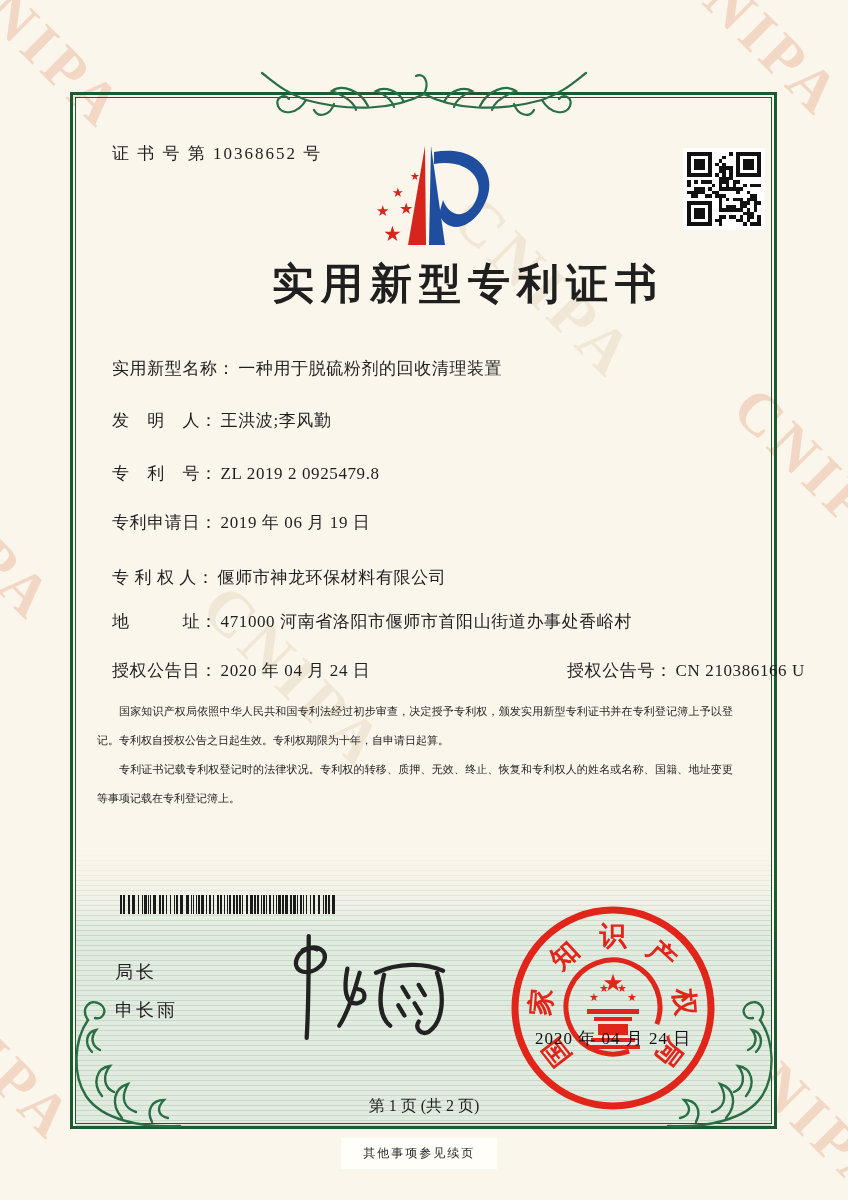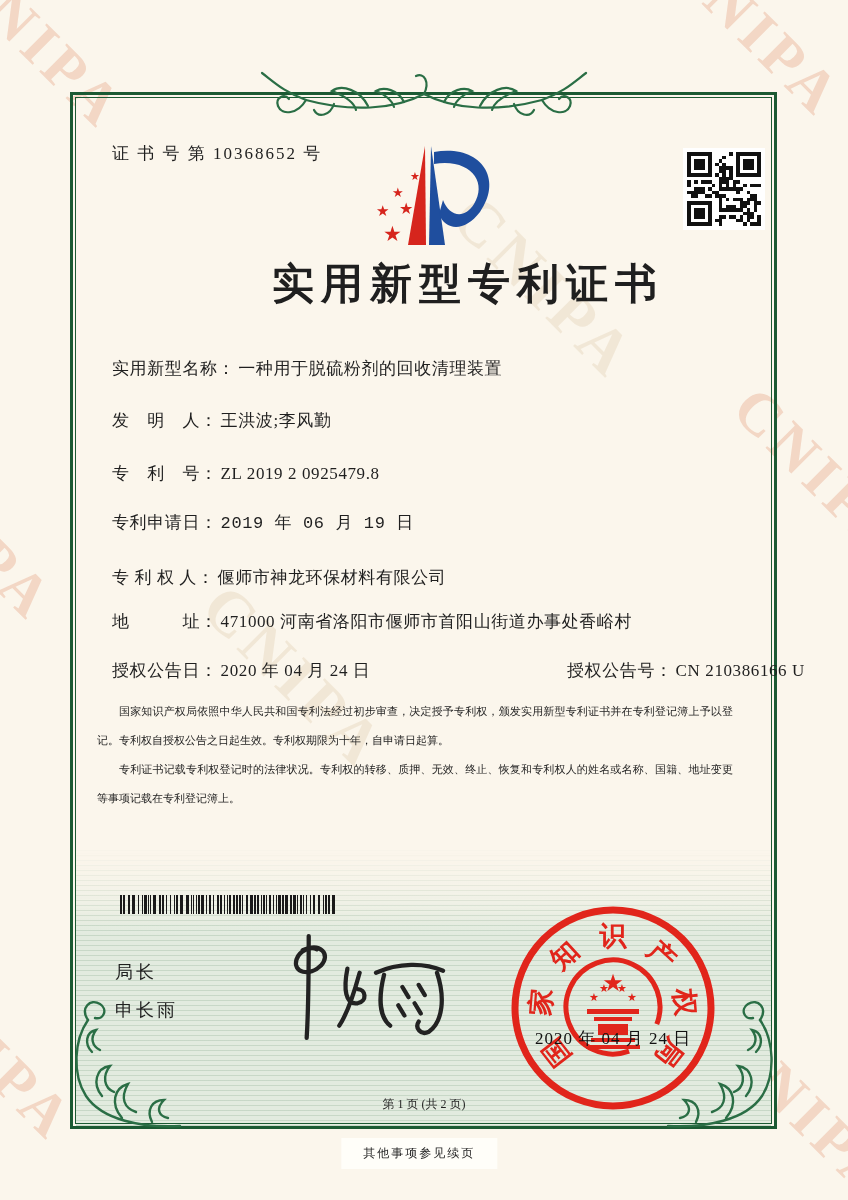--- a/index.html
+++ b/index.html
@@ -50,21 +50,21 @@
   .signature{position:absolute; left:245px; top:932px; width:215px; height:112px;}
   
   .seal{position:absolute; left:508px; top:903px; width:210px; height:210px; z-index:6;}
   .seal svg{position:absolute; inset:0;}
   .seal-char{
     position:absolute; left:50%; top:50%; width:30px; height:30px; margin:-15px 0 0 -15px;
     font-size:27px; font-weight:bold; color:#e1251b; text-align:center; line-height:30px;
   }
   .seal-date{position:absolute; left:-10px; top:124px; width:230px; text-align:center;
              font-size:17px; letter-spacing:1px; color:#111;}
-  .page-no{position:absolute; left:0; top:1096px; width:100%; text-align:center; font-size:12px;}
+  .page-no{position:absolute; left:0; top:1096px; width:100%; text-align:center; font-size:16px;}
   .cont-note{position:absolute; left:50%; top:1138px; transform:translateX(-53%);
              background:#fffef9; padding:7px 22px; font-size:12px; letter-spacing:2px; z-index:5;}
 </style>
 </head>
 <body>
 
 <div class="page">
 
   <span class="wm pink" style="left:-70px;  top:8px;">CNIPA</span>
   <span class="wm pink" style="left:648px;  top:-4px;">CNIPA</span>
@@ -273,21 +273,21 @@
 
     <div class="field-row" style="top:357px;">
       <span class="lab">实用新型名称：</span><span class="val">一种用于脱硫粉剂的回收清理装置</span>
     </div>
     <div class="field-row" style="top:409px;">
       <span class="lab">发　明　人：</span><span class="val">王洪波;李风勤</span>
     </div>
     <div class="field-row" style="top:462px;">
       <span class="lab">专　利　号：</span><span class="val">ZL 2019 2 0925479.8</span>
     </div>
-    <div class="field-row" style="top:511px;font-family:Liberation Mono, monospace;">
+    <div class="field-row" style="top:511px;">
       <span class="lab">专利申请日：</span><span class="val">2019 年 06 月 19 日</span>
     </div>
     <div class="field-row" style="top:566px;">
       <span class="lab">专 利 权 人：</span><span class="val">偃师市神龙环保材料有限公司</span>
     </div>
     <div class="field-row" style="top:610px;">
       <span class="lab">地　　　址：</span><span class="val">471000 河南省洛阳市偃师市首阳山街道办事处香峪村</span>
     </div>
     <div class="field-row" style="top:659px; right:0;">
       <span>授权公告日：</span><span class="val">2020 年 04 月 24 日</span>

